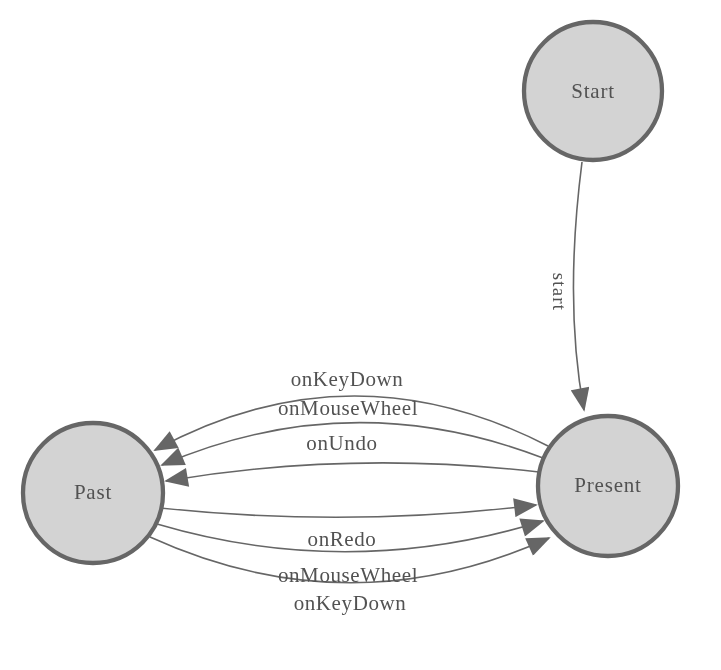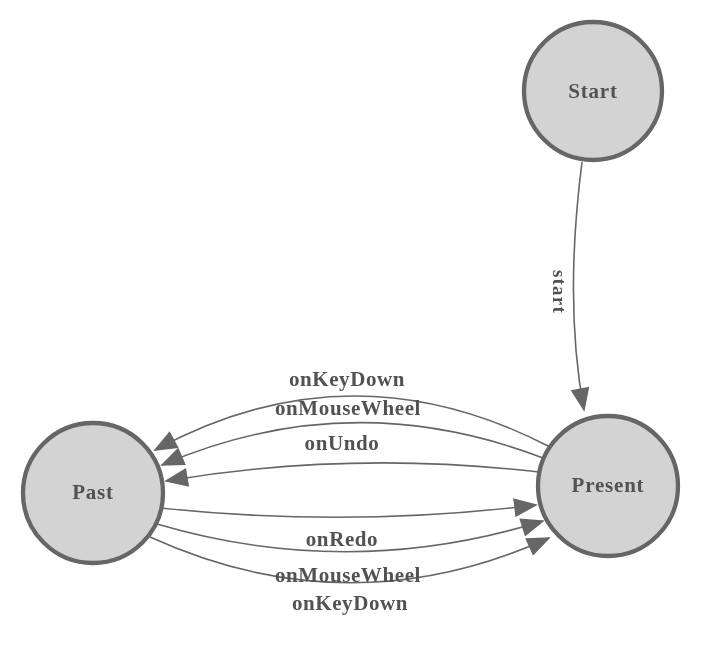--- a/index.html
+++ b/index.html
@@ -16,21 +16,20 @@
     width: 721px;
     height: 670px;
     overflow: hidden;
     font-family: "Liberation Serif", serif;
   }
   .diagram-wrap {
     position: relative;
     width: 721px;
     height: 670px;
     background: var(--bg);
-    font-weight: bold;
   }
   svg { display: block; }
   .state-circle {
     fill: var(--node-fill);
     stroke: var(--node-stroke);
     stroke-width: 4.3px;
   }
   .edge-path {
     fill: none;
     stroke: var(--edge-stroke);

